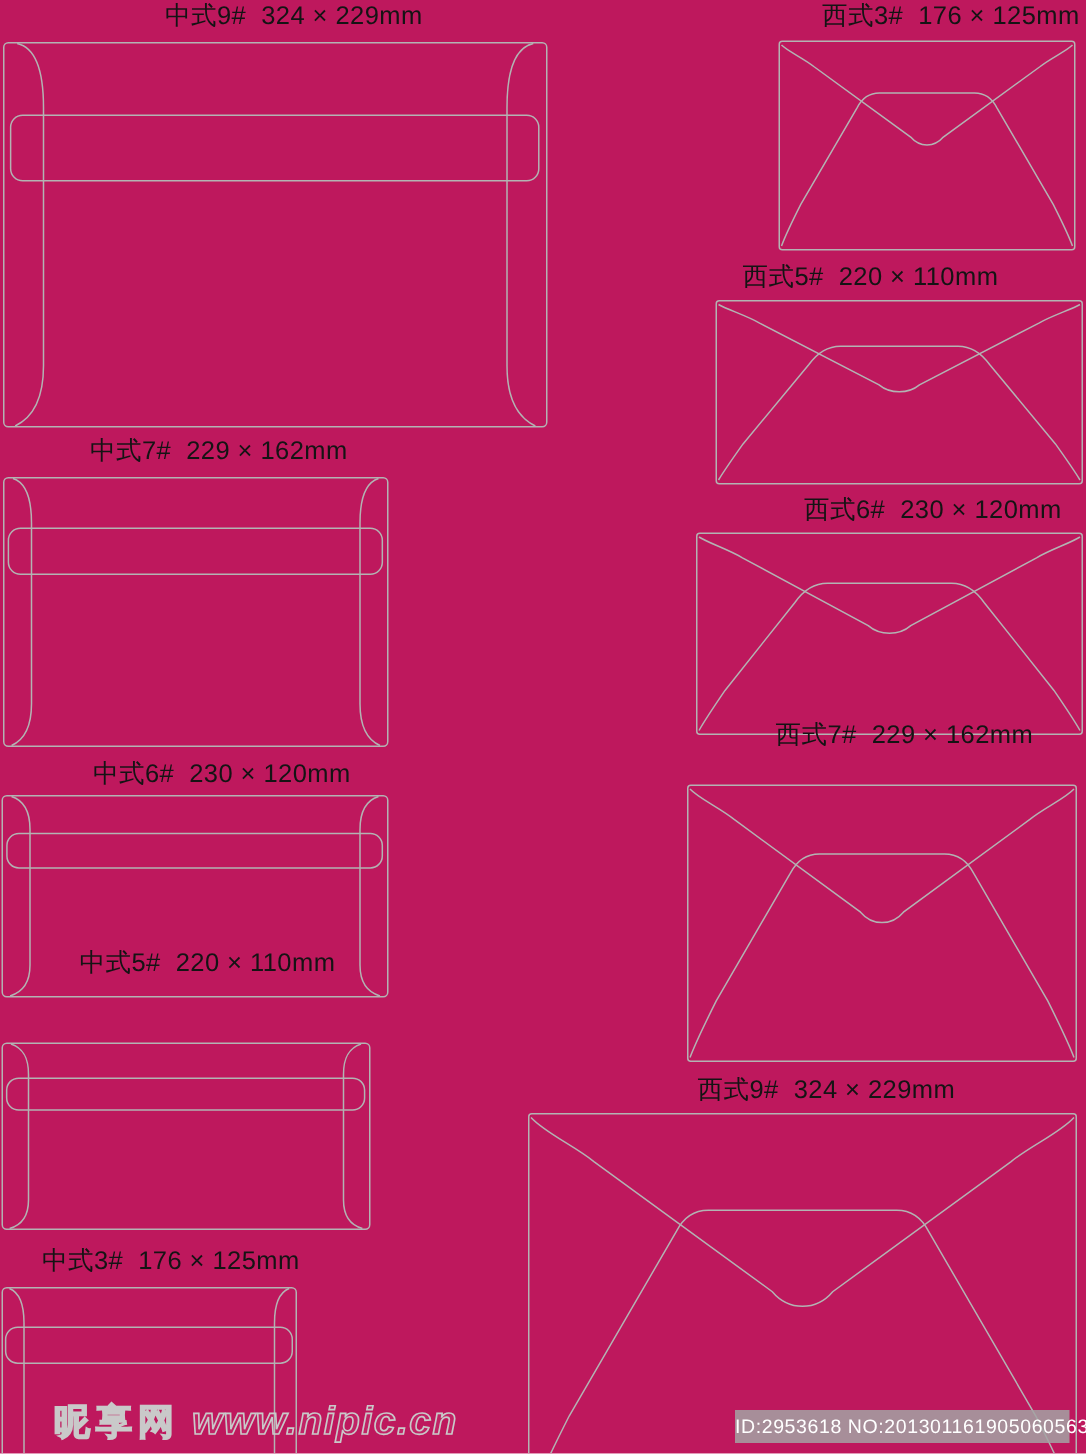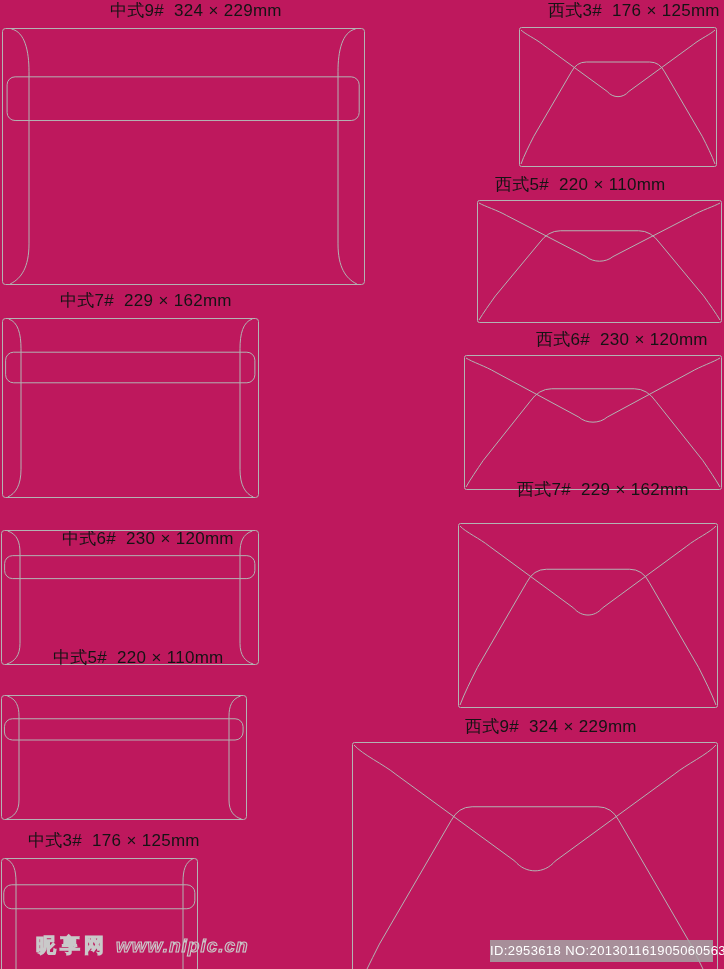--- a/index.html
+++ b/index.html
@@ -18,22 +18,22 @@
   svg.env-svg{position:absolute;display:block;overflow:visible;}
   svg.env-svg *{fill:none;stroke:#b3b3b3;stroke-width:1;vector-effect:non-scaling-stroke;}
 
   
   .wm-left{
     position:absolute;left:8px;top:932px;white-space:nowrap;
     color:rgba(255,255,255,.05);
     -webkit-text-stroke:1.1px #c9c9c9;
     font-weight:bold;
   }
-  .wm-site{font-size:20px;letter-spacing:4px;padding-left:28px;}
-  .wm-url{font-size:19px;font-style:italic;margin-left:8px;letter-spacing:1px;}
+  .wm-site{font-size:24px;letter-spacing:4px;padding-left:28px;}
+  .wm-url{font-size:26px;font-style:italic;margin-left:8px;letter-spacing:1px;}
   .id-badge{
     position:absolute;left:490px;top:940px;width:223px;height:22px;
     background:rgba(163,163,163,.85);
     color:#ffffff;font-size:13px;line-height:22px;text-align:center;
     letter-spacing:.4px;white-space:nowrap;
   }
 </style>
 </head>
 <body>
 
@@ -53,31 +53,31 @@
     <div class="env-label" style="left: 60px; top: 291px;"><span class="env-name">中式7#</span><span class="env-size">229 × 162mm</span></div>
     <svg class="env-svg" width="257" height="180" viewBox="0 0 257 180" style="left: 2px; top: 318px;">
         <rect x="0.5" y="0.5" width="256" height="179" rx="3"></rect>
         <path d="M 6.6499999999999995 1 C 16.15 4 19 16.2 19 30.6 L 19 151.2 C 19 167.4 13.68 175.5 5.7 179"></path>
         <path d="M 250.35 1 C 240.85 4 238 16.2 238 30.6 L 238 151.2 C 238 167.4 243.32 175.5 251.3 179"></path>
         <rect x="3.598" y="34.2" width="249.29" height="30.6" rx="8"></rect>
       </svg>
   </div>
 
   <div class="env">
-    <div class="env-label" style="left: 62px; top: 529px;"><span class="env-name">中式6#</span><span class="env-size">230 × 120mm</span></div>
+    <div class="env-label" style="left: 62px; top: 506px;"><span class="env-name">中式6#</span><span class="env-size">230 × 120mm</span></div>
     <svg class="env-svg" width="258" height="135" viewBox="0 0 258 135" style="left: 1px; top: 530px;">
         <rect x="0.5" y="0.5" width="257" height="134" rx="3"></rect>
         <path d="M 6.6499999999999995 1 C 16.15 4 19 12.15 19 22.950000000000003 L 19 113.39999999999999 C 19 125.55000000000001 13.68 131.625 5.7 134"></path>
         <path d="M 251.35 1 C 241.85 4 239 12.15 239 22.950000000000003 L 239 113.39999999999999 C 239 125.55000000000001 244.32 131.625 252.3 134"></path>
         <rect x="3.612" y="25.65" width="250.26" height="22.950000000000003" rx="8"></rect>
       </svg>
   </div>
 
   <div class="env">
-    <div class="env-label" style="left: 53px; top: 648px;"><span class="env-name">中式5#</span><span class="env-size">220 × 110mm</span></div>
+    <div class="env-label" style="left: 53px; top: 632px;"><span class="env-name">中式5#</span><span class="env-size">220 × 110mm</span></div>
     <svg class="env-svg" width="246" height="125" viewBox="0 0 246 125" style="left: 1px; top: 695px;">
         <rect x="0.5" y="0.5" width="245" height="124" rx="3"></rect>
         <path d="M 6.3 1 C 15.299999999999999 4 18 11.25 18 21.25 L 18 105 C 18 116.25 12.959999999999999 121.875 5.3999999999999995 124"></path>
         <path d="M 239.7 1 C 230.7 4 228 11.25 228 21.25 L 228 105 C 228 116.25 233.04 121.875 240.6 124"></path>
         <rect x="3.444" y="23.75" width="238.62" height="21.25" rx="8"></rect>
       </svg>
   </div>
 
   <div class="env">
     <div class="env-label" style="left: 28px; top: 831px;"><span class="env-name">中式3#</span><span class="env-size">176 × 125mm</span></div>

